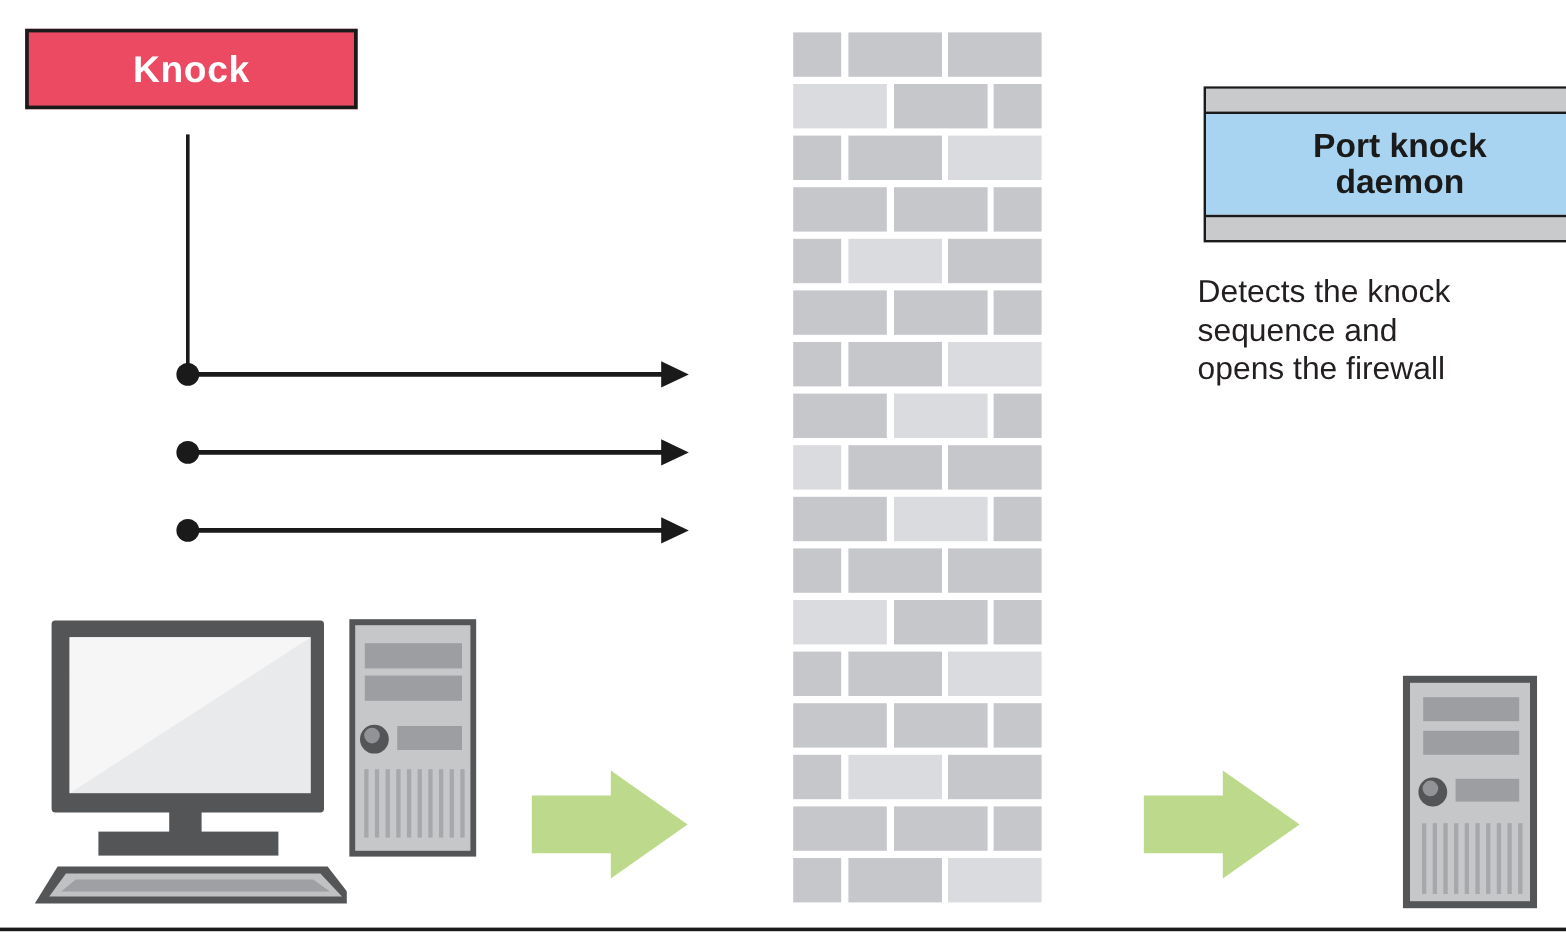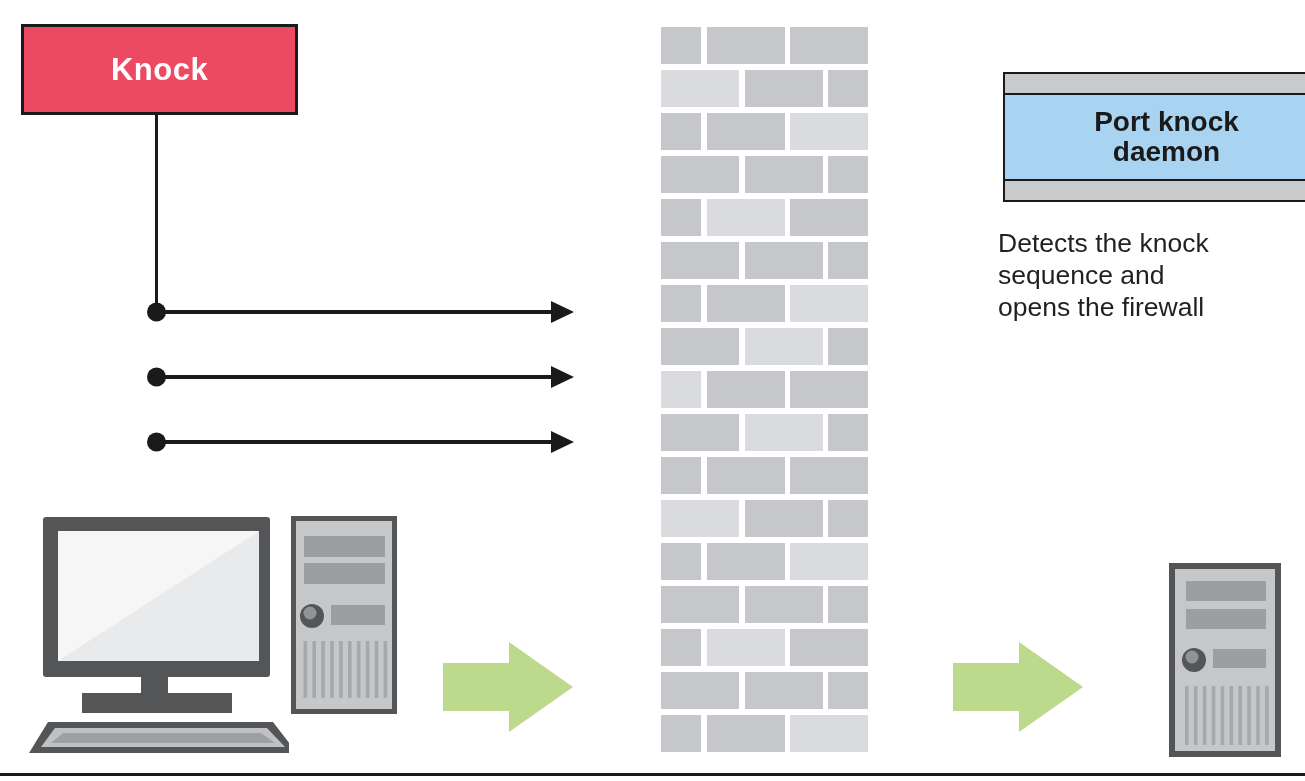--- a/index.html
+++ b/index.html
@@ -2,21 +2,21 @@
 <html style="--line: #1A1A1A; --accent-red: #EC4A62; --knock-text: #FFFFFF; --blue: #A9D4F1; --strip: #C9CACC; --arrow-green: #BDD98B; --device-dark: #545557; --device-body: #C6C7C9; --device-accent: #9C9EA1; --device-vent: #A6A8AB; --screen: #E9EAEC; --screen-hl: #F6F6F7; --keyboard-mid: #C0C1C3; --keyboard-surface: #9EA0A3; --circle-inner: #919396; --brick: #C5C7CB; --brick-light: #D9DBDE; --caption-color: #231F20;"><head>
 <meta charset="utf-8">
 <style>
   html,body{margin:0;padding:0;background:#fff;}
   .canvas{
     position:relative;width:1305px;height:781px;background:#fff;overflow:hidden;
     font-family:"Liberation Sans","DejaVu Sans",sans-serif;
   }
   
   .knock-box{
-    position:absolute;left:21px;top:24px;width:277px;height:91px;box-sizing:border-box;
+    position:absolute;left:21px;top:24px;width:277px;height:67px;box-sizing:border-box;
     background:var(--accent-red);border:3px solid var(--line);
     display:flex;align-items:center;justify-content:center;
     color:var(--knock-text);font-weight:bold;font-size:31px;letter-spacing:.5px;
   }
   
   #arrow-layer{position:absolute;left:0;top:0;}
   .k-stroke{stroke:var(--line);fill:none;}
   .k-fill{fill:var(--line);stroke:none;}
   
   .wall{

